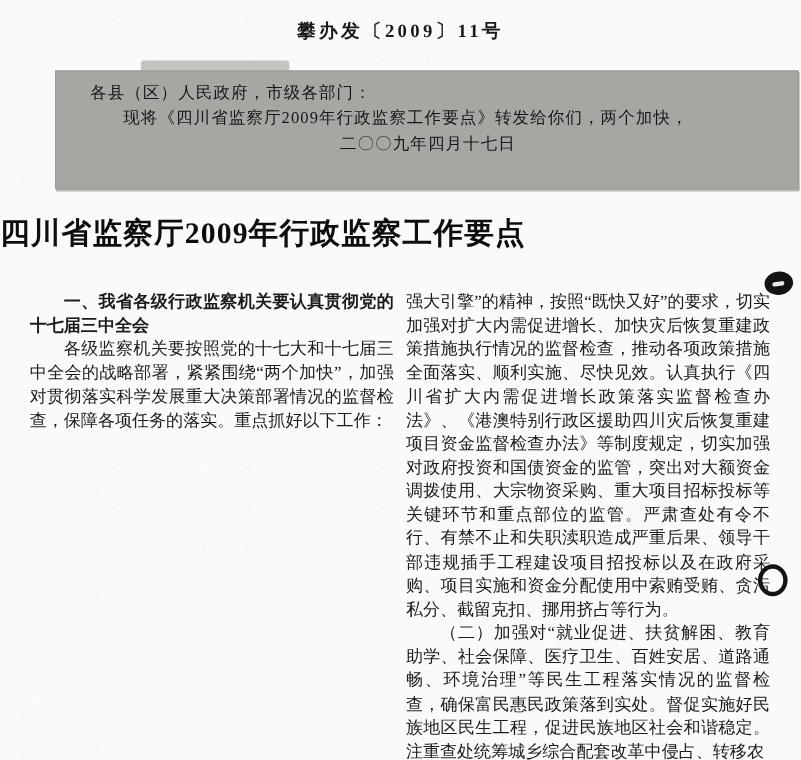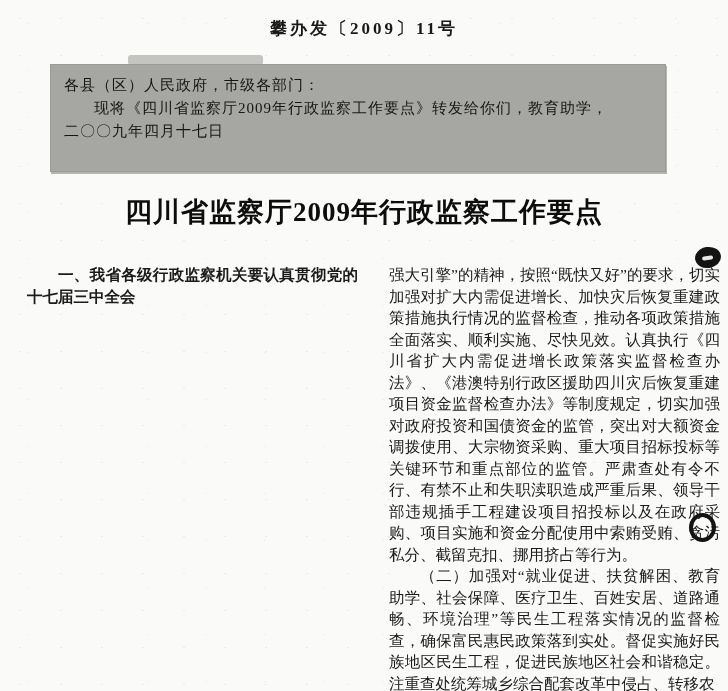--- a/index.html
+++ b/index.html
@@ -14,46 +14,46 @@
     background-size:41px 37px, 59px 47px;
     font-family:Liberation Serif, serif;
     color:#1b1b1b;
   }
   .doc-number{
     position:absolute;top:17px;left:0;width:100%;
     text-align:center;font-size:17px;font-weight:bold;
     letter-spacing:3px;color:#1a1a1a;
   }
   .notice-box{
-    position:absolute;left:50px;top:64px;width:616px;height:108px;
+    position:absolute;left:50px;top:64px;width:676px;height:108px;
     background:#a6a6a3;
     box-shadow:0 0 0 1px #9a9a97 inset, 1px 2px 0 #b3b3b0;
     box-sizing:border-box;
-    padding:10px 24px 0 14px;
+    padding:10px 24px 0 32px;
     font-size:15px;line-height:23px;letter-spacing:1px;
     color:#161616;
   }
   .notice-line{white-space:nowrap;overflow:hidden;}
   .notice-indent{text-indent:2em;}
-  .notice-date{text-align:left;padding-right:6px;white-space:nowrap;}
+  .notice-date{text-align:center;padding-right:6px;white-space:nowrap;}
   .smudge{
     position:absolute;left:128px;top:55px;width:135px;height:10px;
     background:#b2b2af;opacity:.75;border-radius:3px;
   }
   .main-title{
     position:absolute;top:194px;left:0;width:100%;
-    text-align:center;font-size:27px;font-weight:bold;
+    font-size:27px;font-weight:bold;
     letter-spacing:1px;color:#0d0d0d;white-space:nowrap;
   }
   .col{
     position:absolute;top:264px;width:331px;height:427px;
     overflow:hidden;
   }
   .col-left{left:27px;}
-  .col-right{left:389px;}
+  .col-right{left:369px;}
   .col p{
     margin:0;font-size:15.5px;line-height:21.5px;
     text-align:justify;text-justify:inter-ideograph;
     color:#1b1b1b;
   }
   .indent{text-indent:2em;}
   .sec-heading{font-weight:bold;text-indent:2em;}
   .hole-filled{
     position:absolute;left:695px;top:247px;width:26px;height:21px;
     background:#141414;border-radius:50%;
@@ -73,28 +73,29 @@
 <body>
 
 <div class="page">
 
   <div class="doc-number">攀办发〔2009〕11号</div>
 
   <div class="smudge"></div>
 
   <div class="notice-box">
     <div class="notice-line">各县（区）人民政府，市级各部门：</div>
-    <div class="notice-line notice-indent">现将《四川省监察厅2009年行政监察工作要点》转发给你们，教育助学，</div>
+    <div class="notice-line notice-indent">现将《四川省监察厅2009年行政监察工作要点》转发给你们，两个加快，</div>
     <div class="notice-date">二〇〇九年四月十七日</div>
   </div>
 
   <div class="main-title">四川省监察厅2009年行政监察工作要点</div>
 
   <div class="col col-left">
     <p class="sec-heading">一、我省各级行政监察机关要认真贯彻党的十七届三中全会</p>
+    <p class="indent">各级监察机关要按照党的十七大和十七届三中全会的战略部署，紧紧围绕“两个加快”，加强对贯彻落实科学发展重大决策部署情况的监督检查，保障各项任务的落实。重点抓好以下工作：</p>
   </div>
 
   <div class="col col-right">
     <p>强大引擎”的精神，按照“既快又好”的要求，切实加强对扩大内需促进增长、加快灾后恢复重建政策措施执行情况的监督检查，推动各项政策措施全面落实、顺利实施、尽快见效。认真执行《四川省扩大内需促进增长政策落实监督检查办法》、《港澳特别行政区援助四川灾后恢复重建项目资金监督检查办法》等制度规定，切实加强对政府投资和国债资金的监管，突出对大额资金调拨使用、大宗物资采购、重大项目招标投标等关键环节和重点部位的监管。严肃查处有令不行、有禁不止和失职渎职造成严重后果、领导干部违规插手工程建设项目招投标以及在政府采购、项目实施和资金分配使用中索贿受贿、贪污私分、截留克扣、挪用挤占等行为。</p>
     <p class="indent">（二）加强对“就业促进、扶贫解困、教育助学、社会保障、医疗卫生、百姓安居、道路通畅、环境治理”等民生工程落实情况的监督检查，确保富民惠民政策落到实处。督促实施好民族地区民生工程，促进民族地区社会和谐稳定。注重查处统筹城乡综合配套改革中侵占、转移农</p>
   </div>
 
   <div class="hole-filled">
     <span class="slit"></span>
   </div>

